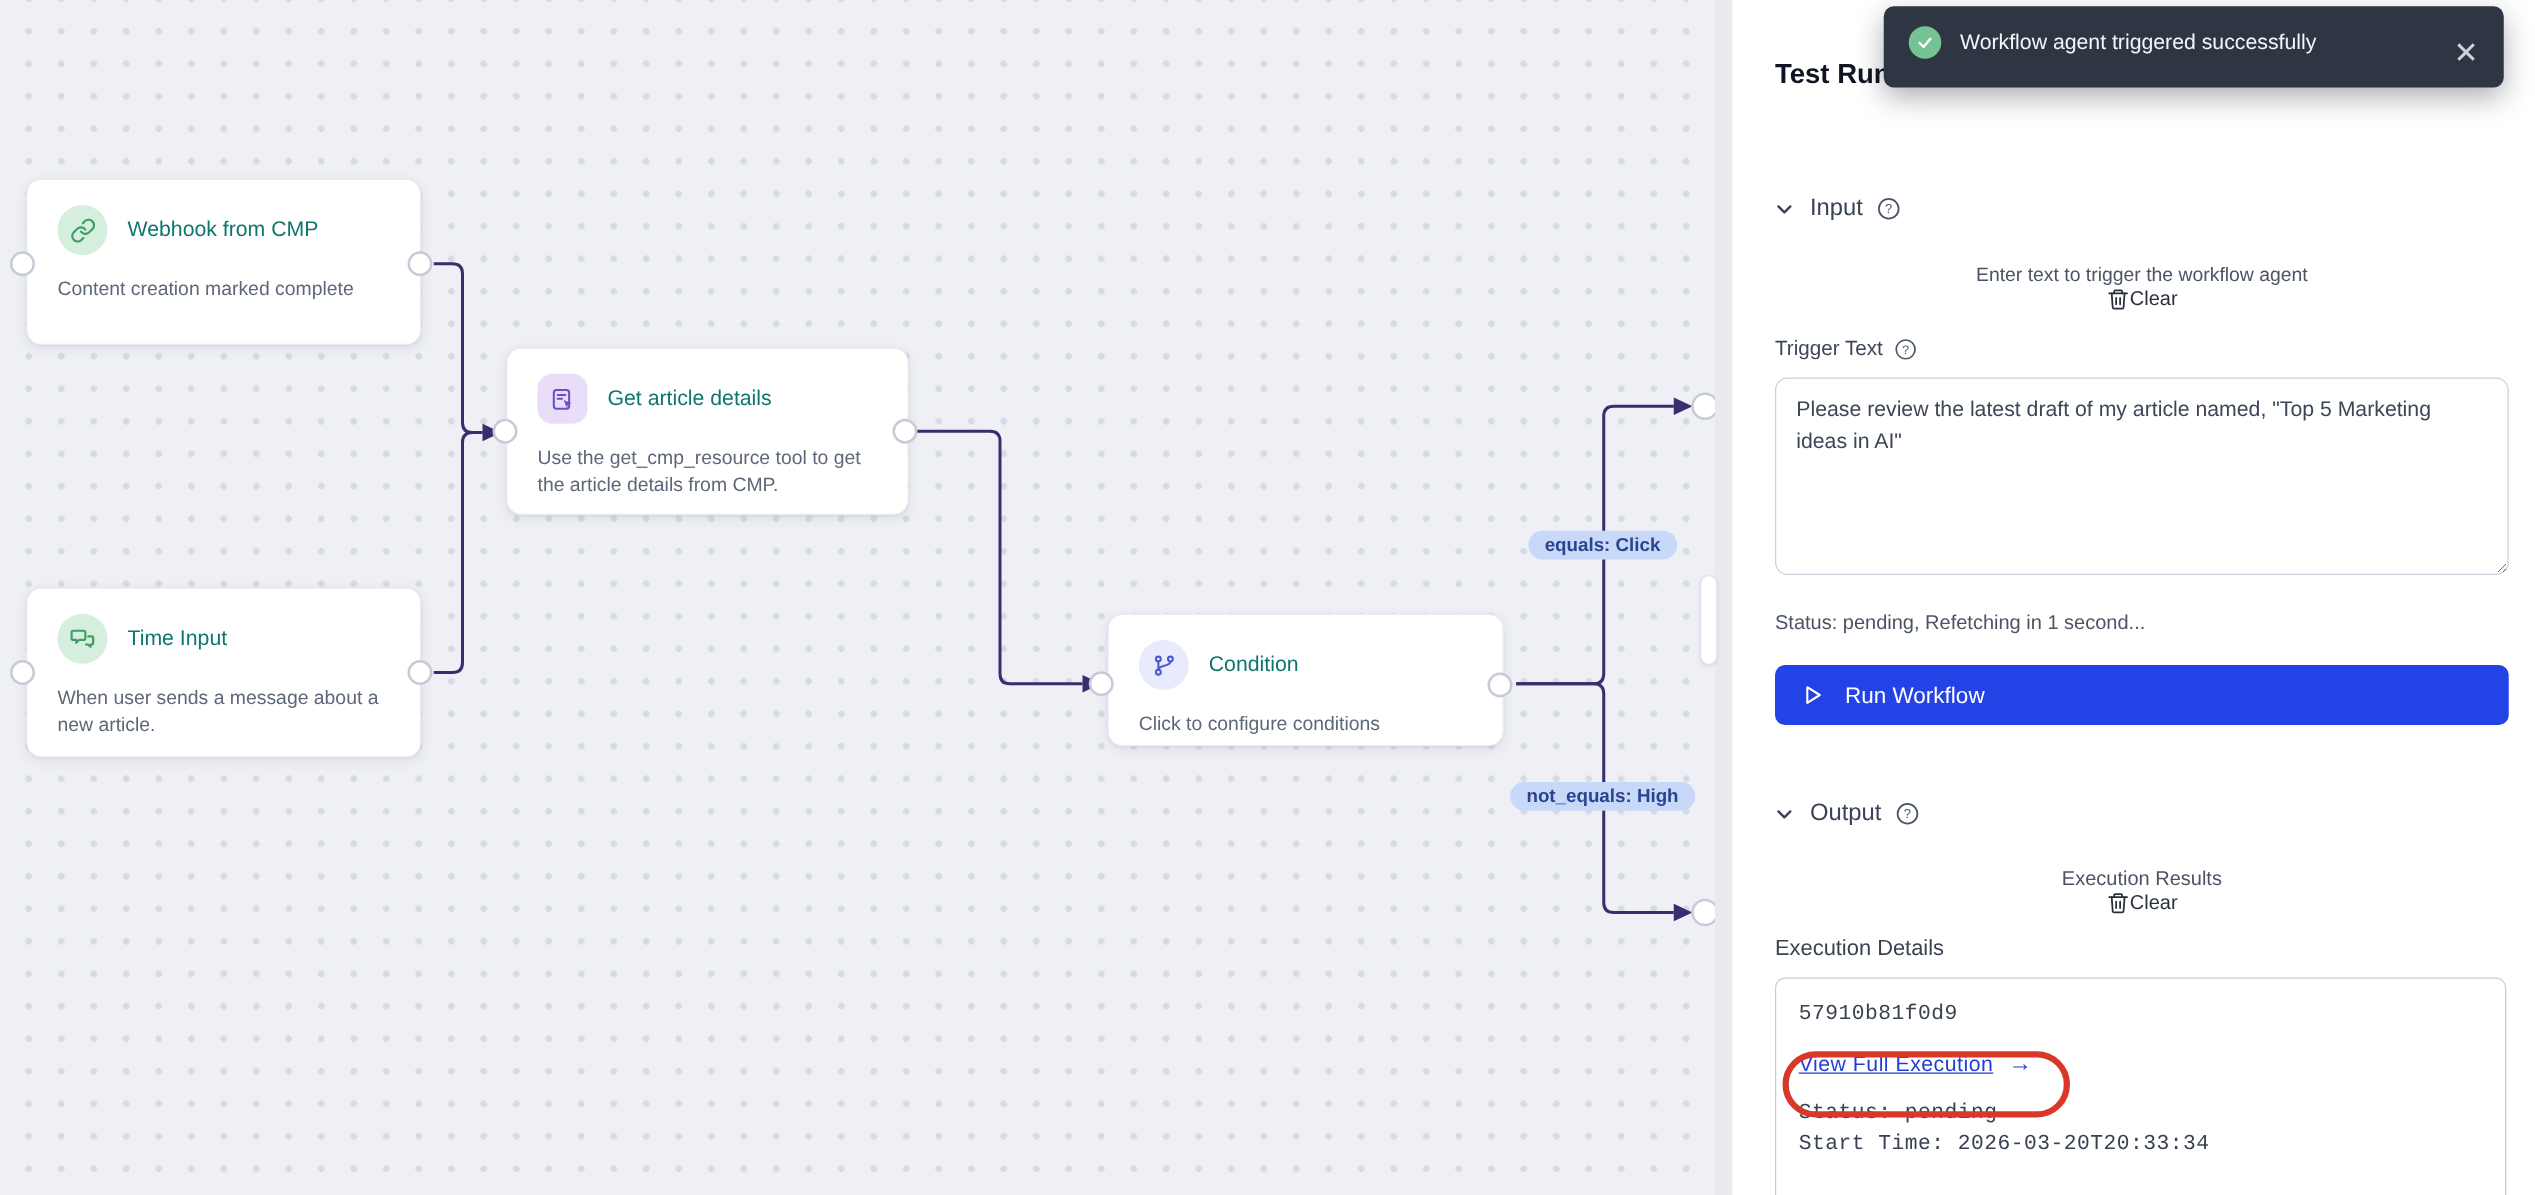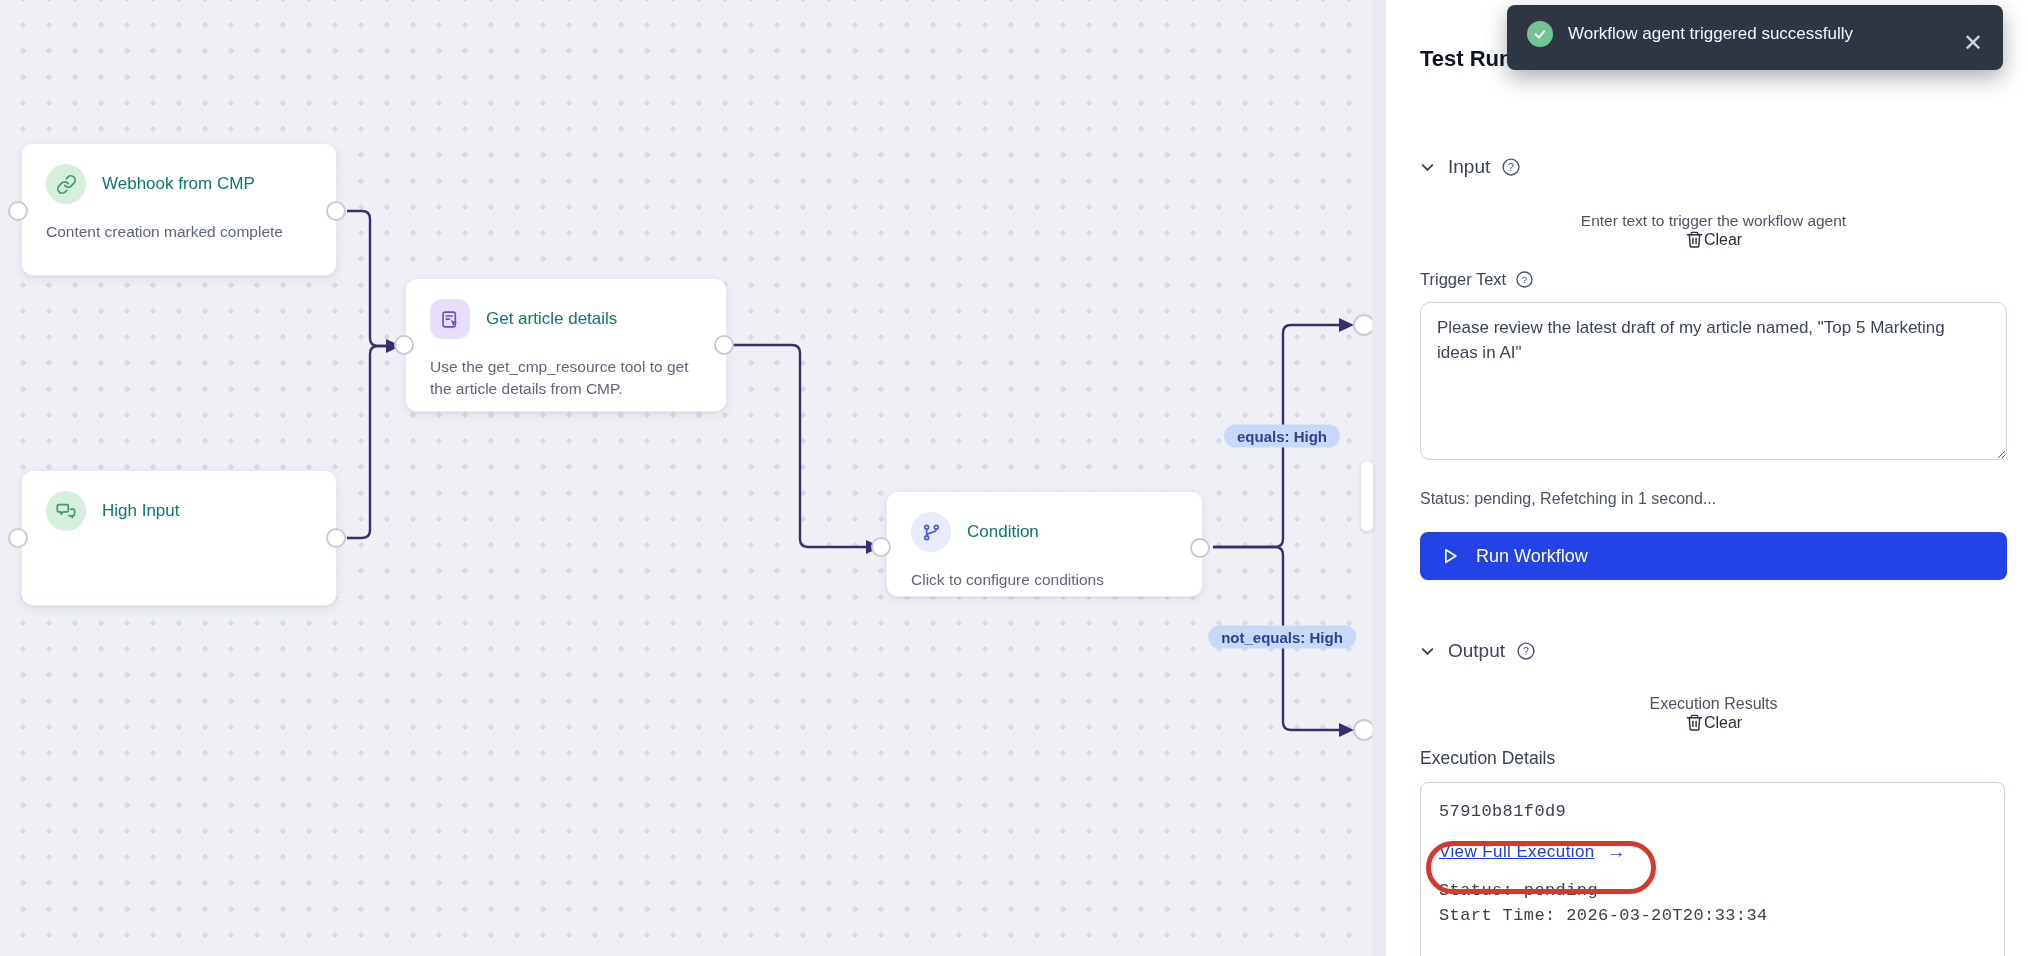--- a/index.html
+++ b/index.html
@@ -137,43 +137,44 @@
   <div class="node" style="left:21px;top:470px;width:316px;height:136px;">
     <div class="port" style="left:-14px;top:57px;"></div>
     <div class="port" style="right:-10px;top:57px;"></div>
     <div class="node-head">
       <span class="icon-badge round green">
         <svg width="22" height="22" viewBox="0 0 24 24" stroke="#3f9e63" stroke-width="1.9" stroke-linecap="round" stroke-linejoin="round" fill="none">
           <path d="M4 5h9a1.5 1.5 0 0 1 1.5 1.5v5A1.5 1.5 0 0 1 13 13H9l-2.5 2.5V13H4a1.5 1.5 0 0 1-1.5-1.5v-5A1.5 1.5 0 0 1 4 5z"></path>
           <path d="M17 10h3a1.3 1.3 0 0 1 1.3 1.3v4.4A1.3 1.3 0 0 1 20 17h-1v2l-2.3-2H15"></path>
         </svg>
       </span>
-      <span class="node-title">High Input</span>
-    </div>
+      <span class="node-title">Time Input</span>
+    </div>
+    <div class="node-sub">When user sends a message about a new article.</div>
   </div>
 
   <div class="node" style="left:886px;top:491px;width:317px;height:106px;">
     <div class="port" style="left:-16px;top:45px;"></div>
     <div class="port" style="right:-8px;top:46px;"></div>
     <div class="node-head">
       <span class="icon-badge round indigo">
         <svg width="21" height="21" viewBox="0 0 24 24" stroke="#4a5bd0" stroke-width="1.9" stroke-linecap="round" stroke-linejoin="round" fill="none">
           <circle cx="6.5" cy="18" r="2.2"></circle>
           <circle cx="6.5" cy="6" r="2.2"></circle>
           <circle cx="17.5" cy="6" r="2.2"></circle>
           <path d="M6.5 8.2v7.6"></path>
           <path d="M17.5 8.2c0 5-11 3-11 7.6"></path>
         </svg>
       </span>
       <span class="node-title">Condition</span>
     </div>
     <div class="node-sub">Click to configure conditions</div>
   </div>
 
-  <span class="edge-label" style="left:1282px;top:436px;">equals: High</span>
+  <span class="edge-label" style="left:1282px;top:436px;">equals: Click</span>
   <span class="edge-label" style="left:1282px;top:637px;">not_equals: High</span>
 </div>
 
 <div id="gutter" class="abs"></div>
 <div id="handle-pill" class="abs"></div>
 
 <div id="panel" class="abs"></div>
 
 <div class="abs panel-title">Test Run</div>
 

